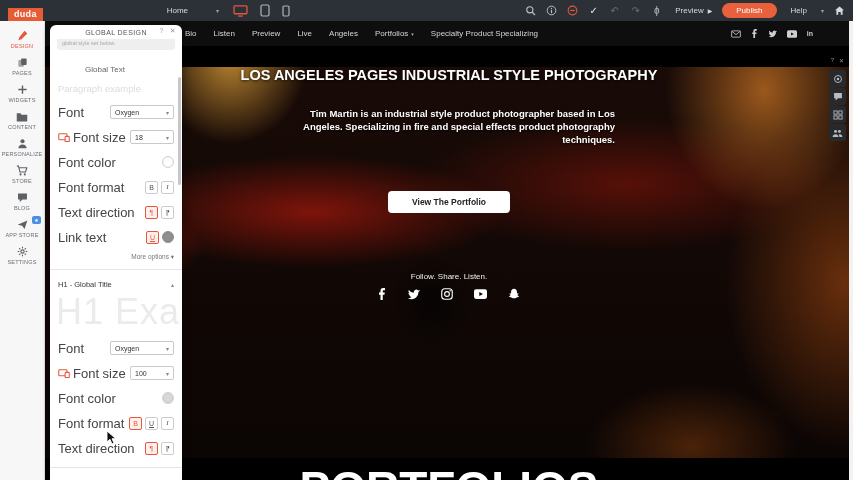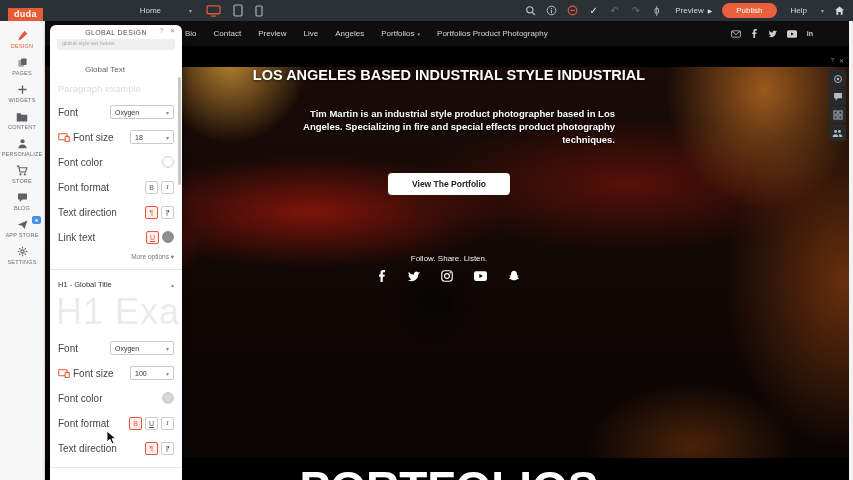--- a/index.html
+++ b/index.html
@@ -5,21 +5,21 @@
   * { margin:0; padding:0; box-sizing:border-box; }
   html,body { width:853px; height:480px; overflow:hidden; background:#000;
     font-family:"Liberation Sans", sans-serif; }
   .app { position:relative; width:853px; height:480px; }
 
   
   .topbar { height:21px; background:#2c3137; display:flex; align-items:center;
     color:#c9ccd1; font-size:8px; position:relative; z-index:20; }
   .logo { margin-left:8px; background:#e65c35; color:#fff; font-weight:bold;
     font-size:9px; padding:1px 6px 2px; border-radius:0; letter-spacing:.3px;margin-top:8px; }
-  .page-select { margin-left:75px; display:flex; align-items:center; gap:28px;
+  .page-select { margin-left:102px; display:flex; align-items:center; gap:28px;
     color:#d6d9dc; cursor:default;padding-left:22px; }
   .devices { margin-left:14px; display:flex; align-items:center; gap:12px; }
   .dev { display:flex; align-items:center; color:#aeb3b8; }
   .dev.active { color:#e4573d; }
   .topbar-right { margin-left:auto; display:flex; align-items:center; }
   .tb-icon { width:21px; display:flex; justify-content:center; align-items:center;
     color:#b9bdc2; font-size:10px; }
   .tb-icon.dim { color:#6a6f76; }
   .tb-icon.orange { color:#e4573d; }
   .preview { display:flex; align-items:center; gap:4px; margin:0 10px 0 8px;
@@ -54,21 +54,21 @@
     font-size:7px; letter-spacing:.4px; color:#555; position:relative; }
   .panel-actions { position:absolute; right:6px; top:2px; display:flex; gap:6px;
     color:#999; font-size:7px; }
   .info-box { margin:0 7px; height:11px; background:#efefef; border-radius:0 0 3px 3px;
     overflow:hidden; font-size:5.5px; color:#a8a8a8; padding:0 5px; }
   .info-box span { display:block; margin-top:1px; }
   .sec-heading { text-align:left; margin-top:15px; font-size:8px; color:#666;padding-left:35px; }
   .para-preview { margin:9px 8px 0; font-size:9.5px; color:#dcdcdc; }
   .row { display:flex; align-items:center; justify-content:space-between;
     margin:11px 8px 0; height:14px; }
-  .row-label { font-size:10px; color:#444; display:flex; align-items:center; gap:3px; }
+  .row-label { font-size:13px; color:#444; display:flex; align-items:center; gap:3px; }
   .select { display:flex; align-items:center; justify-content:space-between;
     border:1px solid #c9c9c9; border-radius:2px; height:14px; padding:0 4px;
     width:64px; font-size:7px; color:#333; background:#fff; }
   .select.small { width:44px; }
   .select .caret { color:#888; font-size:6px; }
   .swatch { width:12px; height:12px; border-radius:50%; border:1px solid #d2d2d2;
     background:#fff; box-shadow:inset 0 0 2px rgba(0,0,0,.1); }
   .swatch.gray { background:#d8d8d8; }
   .swatch.dark { background:#8f8f8f; border-color:#8f8f8f; }
   .fmt-group { display:flex; gap:3px; align-items:center; }
@@ -107,21 +107,21 @@
       radial-gradient(ellipse 300px 95px at 72% 30%, rgba(140,22,10,.55), transparent 70%),
       radial-gradient(ellipse 110px 55px at 10% 46%, rgba(200,35,18,.55), transparent 70%),
       radial-gradient(circle 45px at 48% 60%, rgba(5,3,3,.9), transparent),
       linear-gradient(#190b07, #0b0504); }
   .hero-title { padding-top:104px; font-size:36px; font-weight:bold;
     letter-spacing:0; text-shadow:0 2px 4px rgba(0,0,0,.7); }
   .hero-sub { margin-top:21px; font-size:14.5px; font-weight:bold;
     text-shadow:0 1px 3px rgba(0,0,0,.7); }
   .hero-para { width:332px; margin:25px auto 0; text-align:right; font-size:9.5px;
     font-weight:bold; line-height:1.35; text-shadow:0 1px 2px rgba(0,0,0,.8); }
-  .hero-btn { display:inline-block; margin-top:27px; background:#fff; color:#222;
+  .hero-btn { display:inline-block; margin-top:45px; background:#fff; color:#222;
     font-size:8.5px; font-weight:600; padding:6px 24px; border-radius:4px;
     border:none; font-family:inherit; }
   .follow { margin-top:59px; font-size:8px; color:#eee; }
   .hero-social { margin-top:7px; display:flex; justify-content:center; gap:21px;
     align-items:center; }
   .portfolio-sec { height:43px; overflow:hidden; background:#000; text-align:center; }
   .portfolio-sec .big { font-size:46px; font-weight:bold; color:#fff;
     line-height:1; margin-top:7px; letter-spacing:0; }
 
   
@@ -295,29 +295,29 @@
             </g>
           </svg>
         <span class="lbl">SETTINGS</span>
       </div>
     </nav>
 
     <main class="stage">
 
       <div class="site-nav">
         <span class="link">Bio</span>
-        <span class="link">Contact</span>
+        <span class="link">Listen</span>
         <span class="link">Preview</span>
         <span class="link">Live</span>
         <span class="link">Angeles</span>
         <span class="link">
           <span>Portfolios</span>
           <span class="caret">▾</span>
         </span>
-        <span class="link">Portfolios Product Photography</span>
+        <span class="link">Specialty Product Specializing</span>
 
         <span class="nav-social">
           <svg width="10" height="8" viewBox="0 0 16 12">
               <rect x="1" y="1" width="14" height="10" rx="1" fill="none" stroke="currentColor" stroke-width="1.3"></rect>
               <path d="M1.5 1.8L8 7l6.5-5.2" fill="none" stroke="currentColor" stroke-width="1.3"></path>
             </svg>
           <svg width="7" height="9" viewBox="0 0 10 16">
               <path d="M7 3h2V0H6.5C4 0 3 1.7 3 3.8V6H1v3h2v7h3V9h2.3l.4-3H6V4c0-.7.3-1 1-1z" fill="currentColor"></path>
             </svg>
           <svg width="9" height="8" viewBox="0 0 16 13">
@@ -325,21 +325,21 @@
             </svg>
           <svg width="10" height="8" viewBox="0 0 16 12">
               <rect x="0" y="0" width="16" height="12" rx="2.5" fill="currentColor"></rect>
               <path d="M6.5 3.5L11 6 6.5 8.5z" fill="#0e0e0f"></path>
             </svg>
           <span style="font-weight:bold;font-size:7px;">in</span>
         </span>
       </div>
 
       <section class="hero">
-        <h2 class="hero-sub">LOS ANGELES BASED INDUSTRIAL STYLE INDUSTRIAL</h2>
+        <h2 class="hero-sub">LOS ANGELES PAGES INDUSTRIAL STYLE PHOTOGRAPHY</h2>
         <p class="hero-para">Tim Martin is an industrial style product photographer based in Los Angeles. Specializing in fire and special effects product photography techniques.</p>
         <button class="hero-btn">View The Portfolio</button>
         <div class="follow">Follow. Share. Listen.</div>
         <div class="hero-social">
           <svg width="8" height="12" viewBox="0 0 10 16" fill="#fff">
               <path d="M7 3h2V0H6.5C4 0 3 1.7 3 3.8V6H1v3h2v7h3V9h2.3l.4-3H6V4c0-.7.3-1 1-1z"></path>
             </svg>
           <svg width="13" height="11" viewBox="0 0 16 13" fill="#fff">
               <path d="M15.5.8c-.6.4-1.2.6-1.9.8A3 3 0 0 0 8.4 4.3 8.6 8.6 0 0 1 2.2.9a3 3 0 0 0 .9 4 3 3 0 0 1-1.4-.4c0 1.5 1 2.7 2.4 3a3 3 0 0 1-1.3 0 3 3 0 0 0 2.8 2.1A6 6 0 0 1 1 11a8.5 8.5 0 0 0 4.6 1.3c5.5 0 8.6-4.6 8.4-8.8.6-.4 1.1-1 1.5-1.7z"></path>
             </svg>

